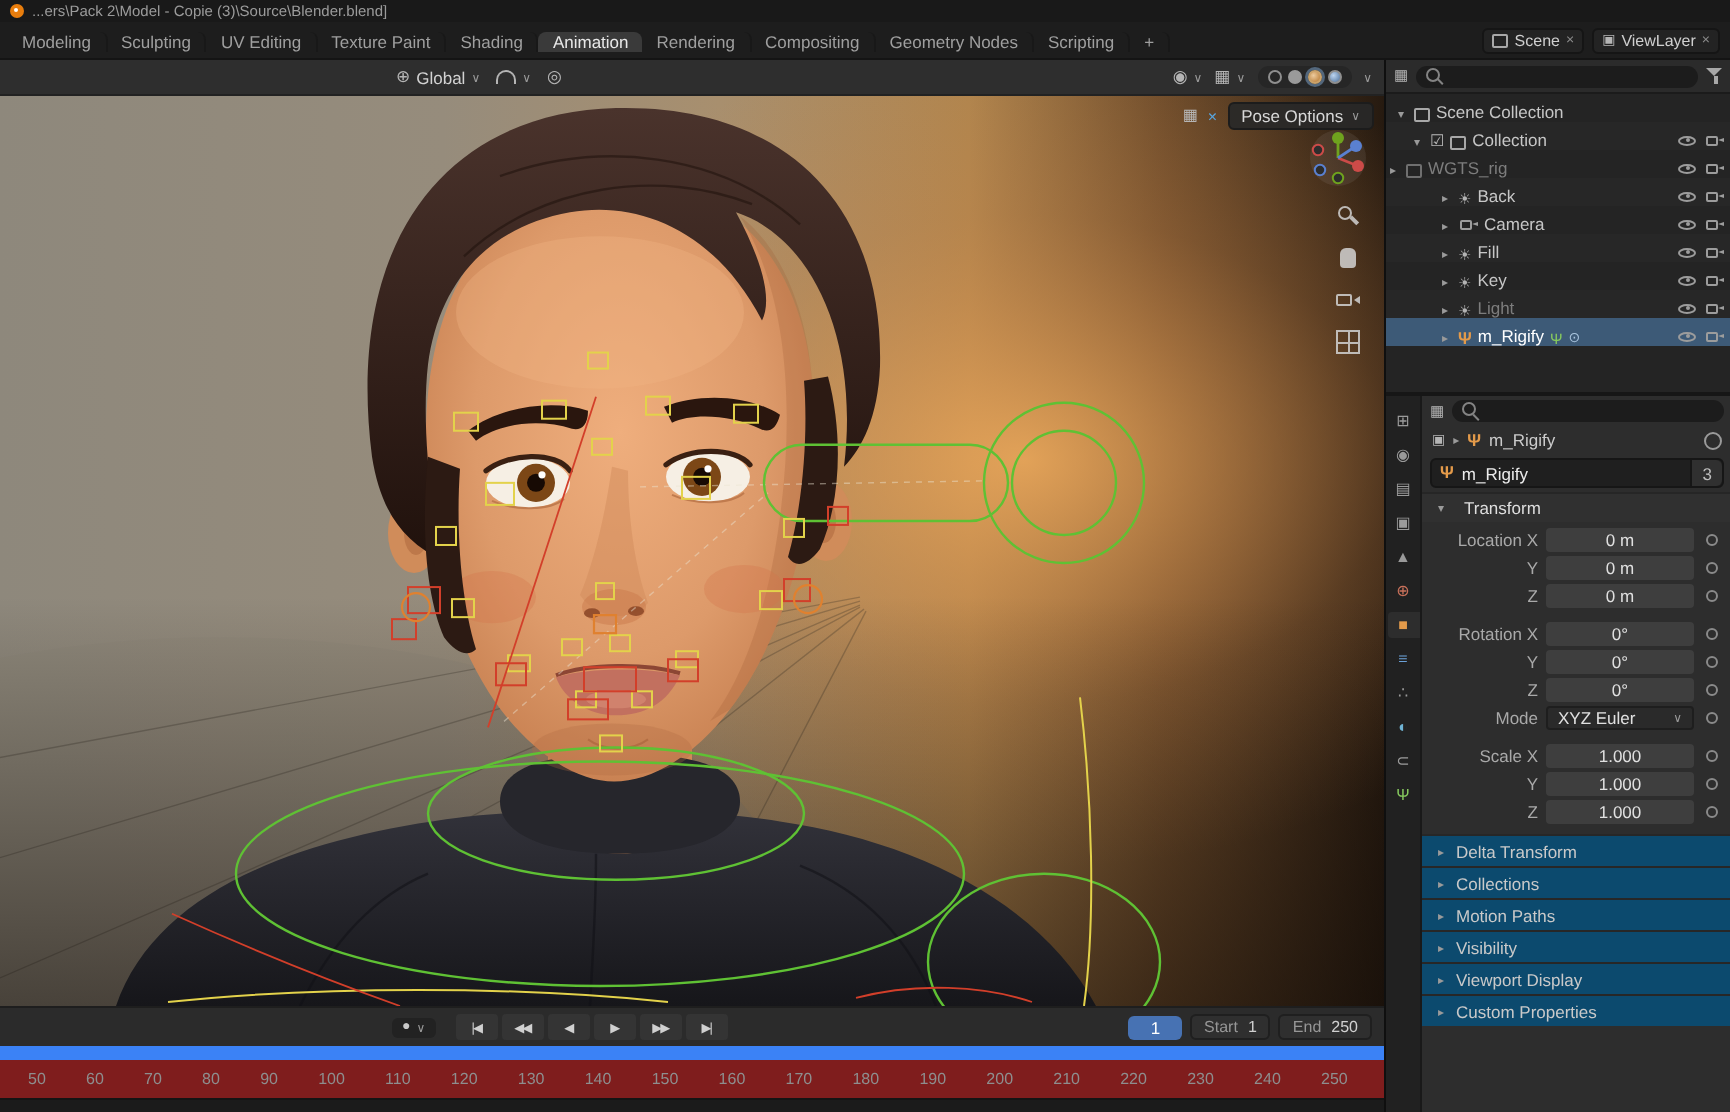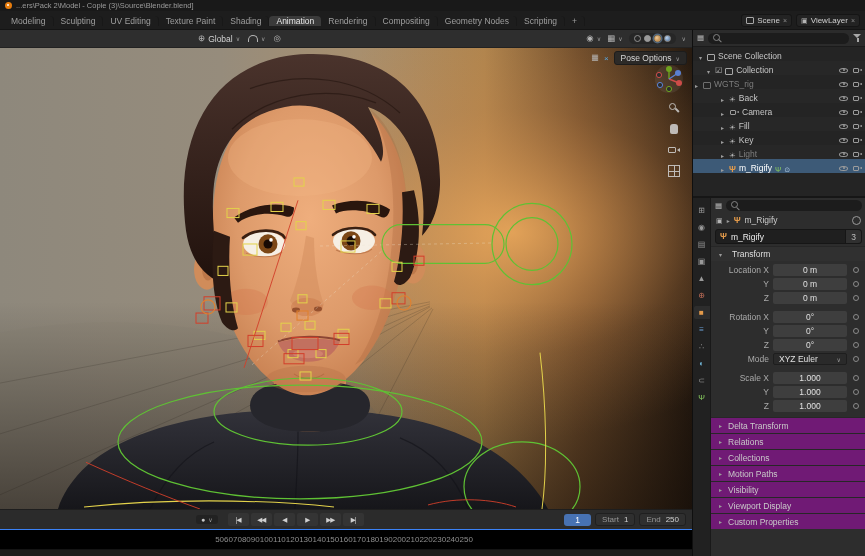--- a/index.html
+++ b/index.html
@@ -70,22 +70,22 @@
   .tl-spacer{width:186px;flex:0 0 auto}
   .autokey{display:flex;align-items:center;gap:3px;background:#222;border-radius:3px;padding:1px 5px;color:#c9c9c9}
   .rec{font-size:7px;color:#c9c9c9}
   .transport{display:flex;align-items:center;gap:2px;margin-left:6px}
   .tbtn{min-width:15px;height:13px;display:flex;align-items:center;justify-content:center;background:#343434;border-radius:2px;
         padding:0 3px;font-size:6.5px;color:#d0d0d0;letter-spacing:-1px}
   .tl-right{margin-left:auto;display:flex;align-items:center;gap:4px}
   .framefield{background:#4772b3;color:#fff;border-radius:3px;padding:1px 11px;font-size:8.5px}
   .rangefield{background:#2f2f2f;border:1px solid #1f1f1f;border-radius:3px;padding:1px 6px;display:flex;gap:5px;color:#d0d0d0;font-size:8px}
   .rangelabel{color:#969696}
-  .tl-ruler{height:19px;flex:0 0 auto;background:#000000;border-top:1px solid #3b82f6;display:flex;align-items:center;
-            justify-content:center;padding:0 18px 0 14px;color:#8e8e8e;font-size:8px}
+  .tl-ruler{height:19px;flex:0 0 auto;background:#7f1d1d;border-top:7px solid #3b82f6;display:flex;align-items:center;
+            justify-content:space-between;padding:0 18px 0 14px;color:#8e8e8e;font-size:8px}
   .editor-gap{height:6px;flex:0 0 auto;background:#1b1b1b;border-top:1px solid #141414}
 
   
   .outliner{height:166px;flex:0 0 auto;display:flex;flex-direction:column;background:#242424}
   .ol-header{height:16px;flex:0 0 auto;background:#2b2b2b;display:flex;align-items:center;gap:4px;padding:0 4px;border-bottom:1px solid #1b1b1b}
   .searchpill{flex:1;height:11px;background:#1c1c1c;border-radius:6px;display:flex;align-items:center;gap:3px;padding:0 5px}
   .mi-mag{width:9px;height:9px;position:relative;opacity:.65;flex:0 0 auto}
   .mi-mag::before{content:"";position:absolute;left:0;top:0;width:5px;height:5px;border:1px solid #bbb;border-radius:50%}
   .mi-mag::after{content:"";position:absolute;right:1px;bottom:1px;width:3.5px;height:1.2px;background:#bbb;transform:rotate(45deg)}
   .mi-funnel{width:9px;height:8px;position:relative;flex:0 0 auto}
@@ -127,21 +127,21 @@
   .namebadge{margin-left:auto;background:#303030;border-left:1px solid #161616;align-self:stretch;display:flex;align-items:center;padding:0 5px;color:#bdbdbd;border-radius:0 3px 3px 0}
   .panel-h{height:14px;flex:0 0 auto;display:flex;align-items:center;gap:8px;padding:0 6px;background:#303030;border-top:1px solid #262626;color:#dedede}
   .pbody{background:#2d2d2d;padding:3px 5px 5px 2px;display:flex;flex-direction:column;gap:2px}
   .prow{display:flex;align-items:center;gap:4px;height:12px}
   .plabel{width:56px;text-align:right;color:#a9a9a9;flex:0 0 auto}
   .pfield{flex:1;height:12px;background:#3e3e3e;border-radius:2px;display:flex;align-items:center;justify-content:center;color:#e0e0e0}
   .pfield.dropdown{justify-content:space-between;padding:0 5px;background:#2a2a2a;border:1px solid #1e1e1e;box-sizing:border-box}
   .pdec{width:10px;display:flex;justify-content:center;flex:0 0 auto}
   .dot{width:4px;height:4px;border:1px solid #8a8a8a;border-radius:50%}
   .vgap{height:3px}
-  .cpanel{height:15px;flex:0 0 auto;display:flex;align-items:center;gap:4px;padding:0 6px;background:#701a75;border-top:1px solid #272727;color:#c9c9c9}
+  .cpanel{height:15px;flex:0 0 auto;display:flex;align-items:center;gap:4px;padding:0 6px;background:#0c4a6e;border-top:1px solid #272727;color:#c9c9c9}
 
   
   .statusbar{height:13px;flex:0 0 auto;background:#1e1e1e;border-top:1px solid #0d0d0d;display:flex;align-items:center;gap:5px;padding:0 7px;font-size:8px;color:#8f8f8f}
   .mouseic{width:6px;height:9px;border:1px solid #7f7f7f;border-radius:3px;position:relative;flex:0 0 auto}
   .mouseic.l::before{content:"";position:absolute;left:0;top:0;width:2.5px;height:3.5px;background:#9a9a9a;border-radius:2px 0 0 0}
   .sb-version{margin-left:auto}
 </style>
 </head>
 <body>
 
@@ -687,24 +687,20 @@
                 </span>
               </div>
           </div>
 
           <div class="cpanel">
               <span class="disc">▸</span>
               <span>Delta Transform</span>
             </div>
           <div class="cpanel">
               <span class="disc">▸</span>
-              <span>Relations</span>
-            </div>
-          <div class="cpanel">
-              <span class="disc">▸</span>
               <span>Collections</span>
             </div>
           <div class="cpanel">
               <span class="disc">▸</span>
               <span>Motion Paths</span>
             </div>
           <div class="cpanel">
               <span class="disc">▸</span>
               <span>Visibility</span>
             </div>

